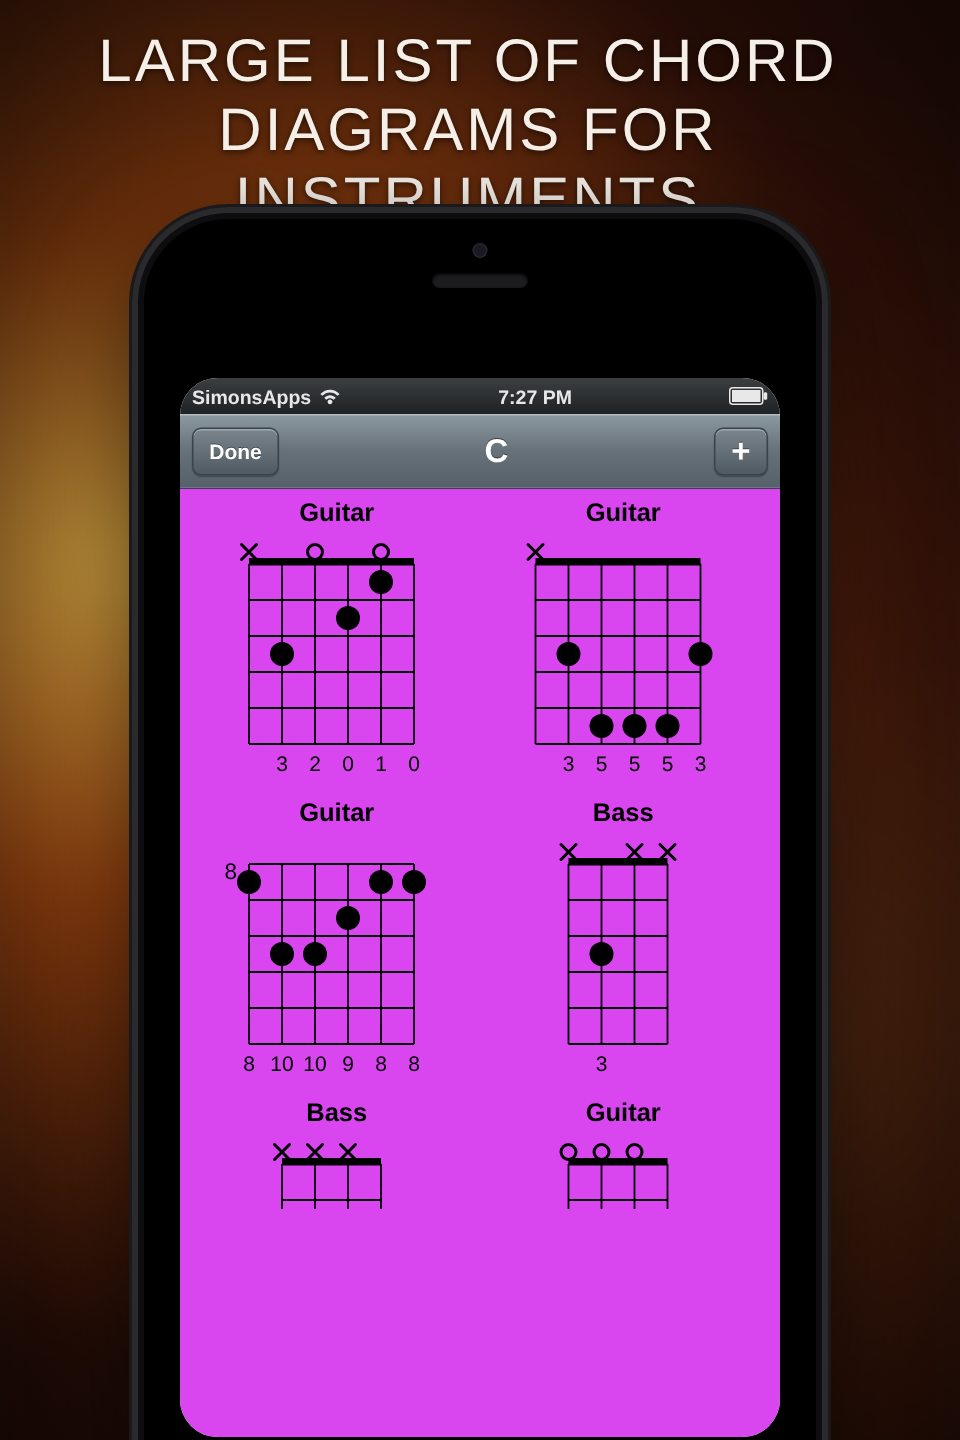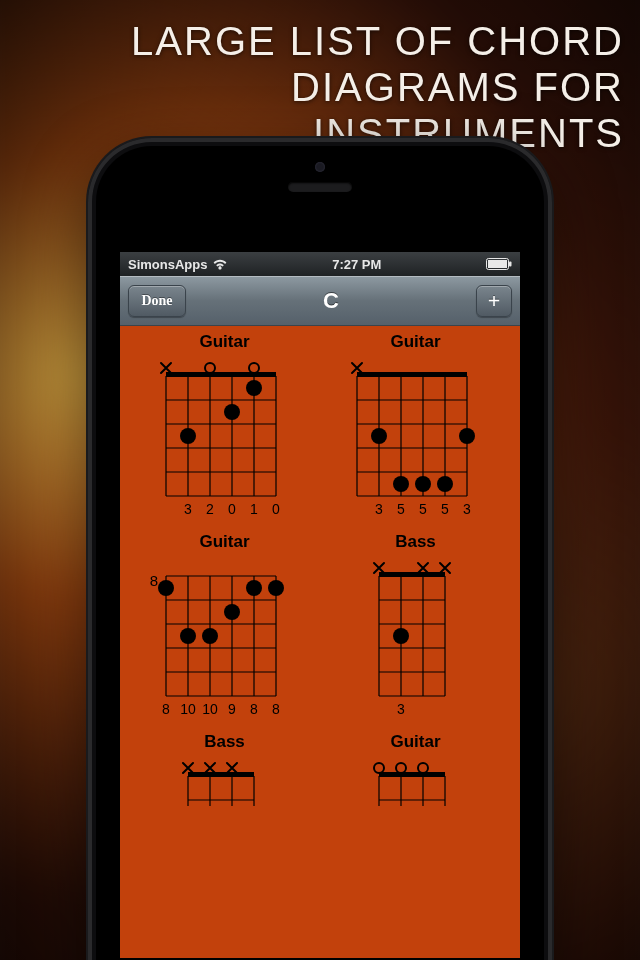--- a/index.html
+++ b/index.html
@@ -14,21 +14,21 @@
     filter: blur(14px);
     transform: scale(1.1);
   }
   .vignette {
     position: absolute; inset: 0;
     background: radial-gradient(ellipse at center, rgba(0,0,0,0) 40%, rgba(0,0,0,0.65) 100%);
   }
 
   .headline {
     position: absolute; top: 18px; left: 0; right: 16px;
-    text-align: right;
+    text-align: center;
     color: #f5efe8;
     font-weight: 300;
     letter-spacing: 2px;
     font-size: 40px;
     line-height: 1.15;
     text-shadow: 0 1px 4px rgba(0,0,0,0.6);
     font-family: "Helvetica Neue", Helvetica, Arial, sans-serif;
   }
 
   .phone {
@@ -59,20 +59,21 @@
     position: absolute; top: 24px; left: 50%; transform: translateX(-50%);
     width: 10px; height: 10px; background: #1a1a22; border-radius: 50%;
     box-shadow: inset 0 0 2px #3a3a4a;
   }
 
   .screen {
     position: absolute;
     top: 114px; left: 32px; right: 32px; bottom: 120px;
     background: #fff;
     overflow: hidden;
+    border-radius: 25px;
   }
 
   
   .statusbar {
     height: 24px;
     background: linear-gradient(#3b3f42, #1f2224);
     color: #e8e8e8;
     font-size: 13px;
     display: flex; align-items: center; justify-content: space-between;
     padding: 0 8px;
@@ -96,28 +97,27 @@
   }
   .nav-btn {
     min-width: 58px; height: 32px;
     background: linear-gradient(#7a858d, #505a63);
     border: 1px solid #3a434b;
     border-radius: 6px;
     color: #fff; font-size: 14px; font-weight: 600;
     display: flex; align-items: center; justify-content: center;
     box-shadow: inset 0 1px 0 rgba(255,255,255,0.3), 0 1px 1px rgba(0,0,0,0.3);
     text-shadow: 0 -1px 0 rgba(0,0,0,0.4);
-    font-family: Liberation Serif, serif;
   }
   .nav-add { min-width: 36px; width: 36px; font-size: 22px; line-height: 1; }
 
   
   .content {
     position: absolute; top: 74px; left: 0; right: 0; bottom: 0;
-    background: #c2410c;
+    background: #d946ef;
     overflow: hidden;
   }
   .grid {
     display: grid;
     grid-template-columns: 1fr 1fr;
     padding: 6px 14px 0 14px;
     column-gap: 10px;
     row-gap: 6px;
   }
   .cell {

